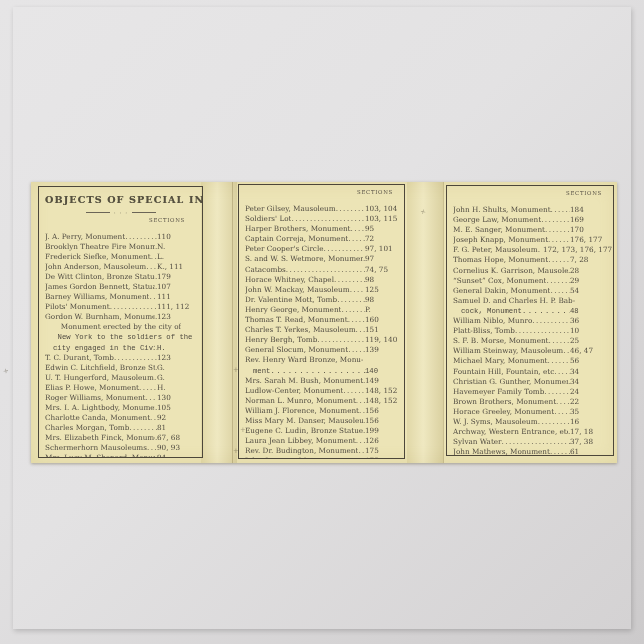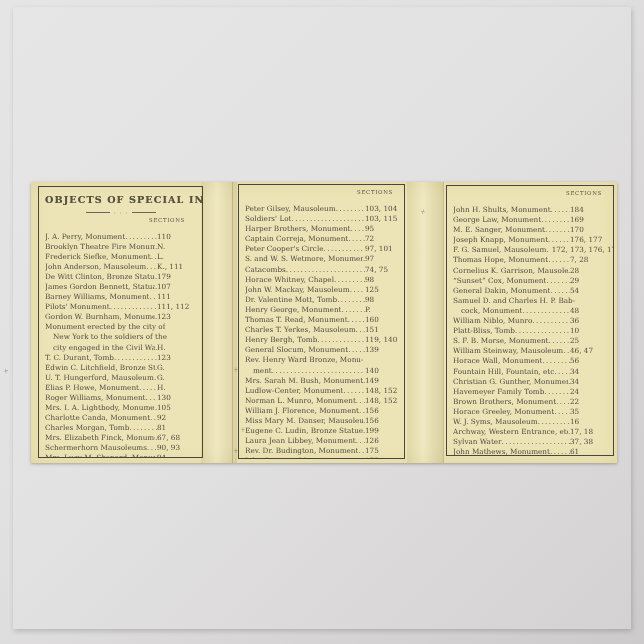--- a/index.html
+++ b/index.html
@@ -67,22 +67,22 @@
   .c1 .sections-label{padding-right:12px;margin-top:1px;}
   .c2 .sections-label,.c3 .sections-label{padding-right:6px;margin-top:2px;}
 
   .rows{margin-top:8px;}
   .row{
     display:flex;align-items:baseline;
     height:10.1px;line-height:10.1px;
     font-size:7.25px;
     white-space:nowrap;
   }
-  .c1 .row{height:10.05px;line-height:10.05px;}
-  .row.indent{padding-left:8px;}
+  .c1 .row{height:10.05px;line-height:10.05px;justify-content:center;}
+  .row.indent{padding-left:8px;font-family:Liberation Mono, monospace;}
   .row .nm{flex:0 1 auto;overflow:hidden;}
   .row .dots{flex:1 1 0;overflow:hidden;min-width:2px;}
   .row .dots::after{content:"..........................................................";letter-spacing:1.4px;}
   .row .sec{flex:0 0 auto;text-align:left;white-space:nowrap;}
   .c1 .row .sec{width:40px;}
   .c2 .row .sec{width:34px;}
   .c3 .row .sec{width:38px;}
   .row .sec:empty{width:0;}
 
   .pencil-mark{
@@ -388,21 +388,21 @@
             <span class="nm">M. E. Sanger, Monument</span>
             <span class="dots"></span>
             <span class="sec">170</span>
           </div>
           <div class="row">
             <span class="nm">Joseph Knapp, Monument</span>
             <span class="dots"></span>
             <span class="sec">176, 177</span>
           </div>
           <div class="row">
-            <span class="nm">F. G. Samuel, Mausoleum.</span>
+            <span class="nm">F. G. Peter, Mausoleum.</span>
             <span class="sec" style="padding-left: 3px;">172, 173, 176, 177</span>
           </div>
           <div class="row">
             <span class="nm">Thomas Hope, Monument</span>
             <span class="dots"></span>
             <span class="sec">7, 28</span>
           </div>
           <div class="row">
             <span class="nm">Cornelius K. Garrison, Mausoleum.</span>
             <span class="dots"></span>
@@ -441,21 +441,21 @@
             <span class="nm">S. F. B. Morse, Monument</span>
             <span class="dots"></span>
             <span class="sec">25</span>
           </div>
           <div class="row">
             <span class="nm">William Steinway, Mausoleum</span>
             <span class="dots"></span>
             <span class="sec">46, 47</span>
           </div>
           <div class="row">
-            <span class="nm">Horace Wall, Monument</span>
+            <span class="nm">Michael Mary, Monument</span>
             <span class="dots"></span>
             <span class="sec">56</span>
           </div>
           <div class="row">
             <span class="nm">Fountain Hill, Fountain, etc</span>
             <span class="dots"></span>
             <span class="sec">34</span>
           </div>
           <div class="row">
             <span class="nm">Christian G. Gunther, Monument</span>

